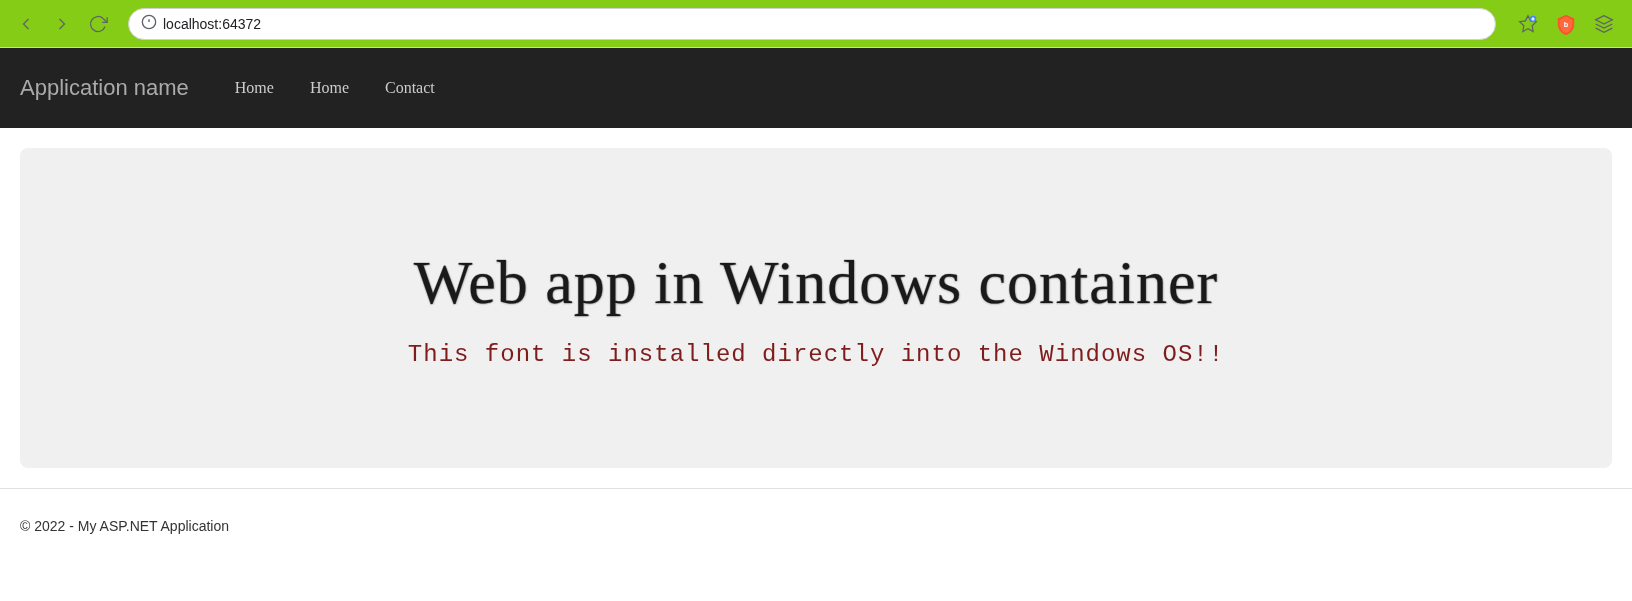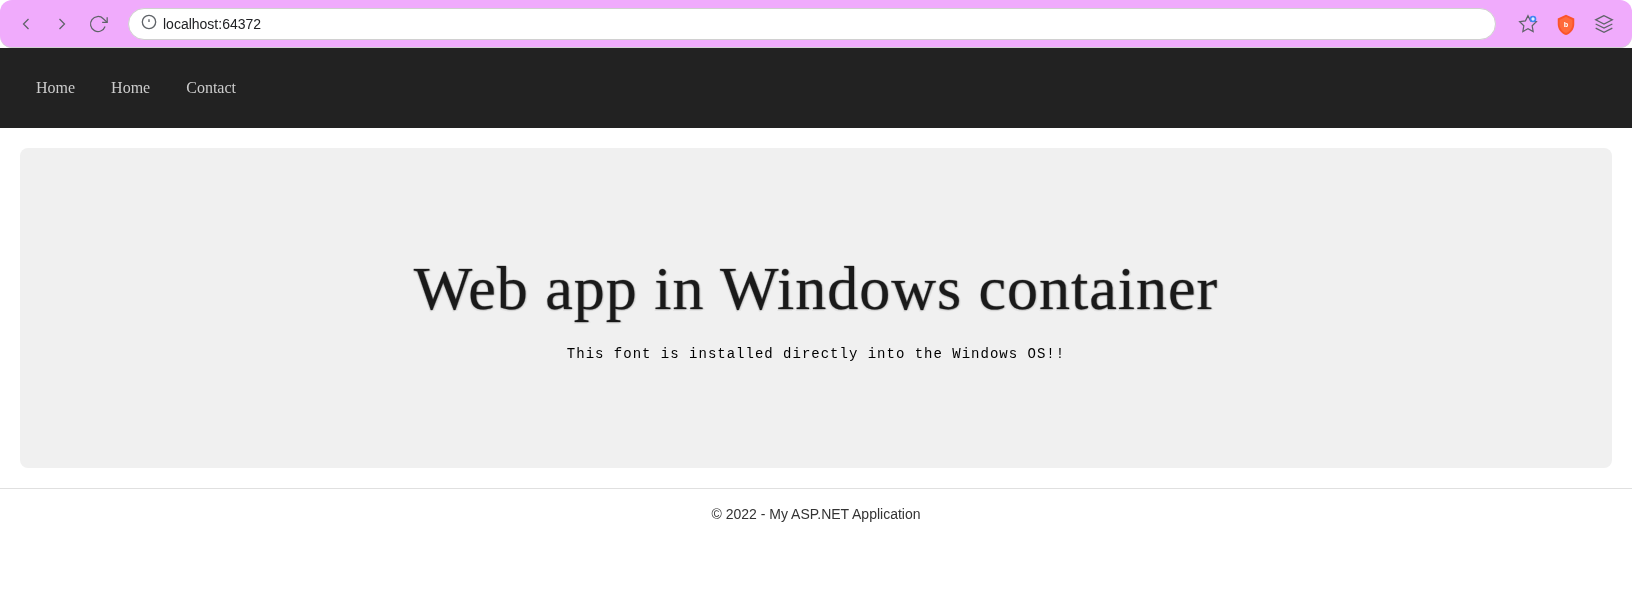--- a/index.html
+++ b/index.html
@@ -8,25 +8,24 @@
       font-family: Arial, sans-serif;
       background: #fff;
       min-height: 601px;
     }
 
     
     .browser-chrome {
       display: flex;
       align-items: center;
       height: 48px;
-      background: #f0abfc;
+      background: #84cc16;
       border-bottom: 1px solid #d0d0d0;
       padding: 0 12px;
       gap: 8px;
-      border-radius: 12px;
     }
 
     .browser-nav-btn {
       width: 28px;
       height: 28px;
       border: none;
       background: none;
       cursor: pointer;
       display: flex;
       align-items: center;
@@ -140,31 +139,30 @@
         2px 1px 0px rgba(0,0,0,0.05),
         -1px 2px 0px rgba(0,0,0,0.05);
       line-height: 1.1;
       
       -webkit-text-stroke: 0.5px rgba(0,0,0,0.3);
     }
 
     .hero-subtitle {
       margin-top: 24px;
       font-family: 'Courier New', Courier, monospace;
-      font-size: 14px;
-      color: #000000;
+      font-size: 24px;
+      color: #7f1d1d;
       letter-spacing: 1px;
     }
 
     
     .footer {
       border-top: 1px solid #e0e0e0;
-      padding: 16px 20px;
+      padding: 28px 20px;
       margin-top: 20px;
-      text-align: center;
     }
 
     .footer-text {
       font-size: 14px;
       color: #333;
     }
 
     
     .icon-svg {
       width: 20px;
@@ -224,20 +222,21 @@
     </button>
     <button class="browser-action-btn">
       <svg width="20" height="20" viewBox="0 0 24 24" fill="none" stroke="#5f6368" stroke-width="1.5">
         <path d="M12 2L2 7l10 5 10-5-10-5zM2 17l10 5 10-5M2 12l10 5 10-5"></path>
       </svg>
     </button>
   </div>
 </div>
 
 <nav class="navbar">
+  <a class="navbar-brand" href="#">Application name</a>
   <div class="navbar-links">
     <a class="navbar-link" href="#">Home</a>
     <a class="navbar-link" href="#">Home</a>
     <a class="navbar-link" href="#">Contact</a>
   </div>
 </nav>
 
 <div class="hero">
   <h1 class="hero-title">Web app in Windows container</h1>
   <p class="hero-subtitle">This font is installed directly into the Windows OS!!</p>

